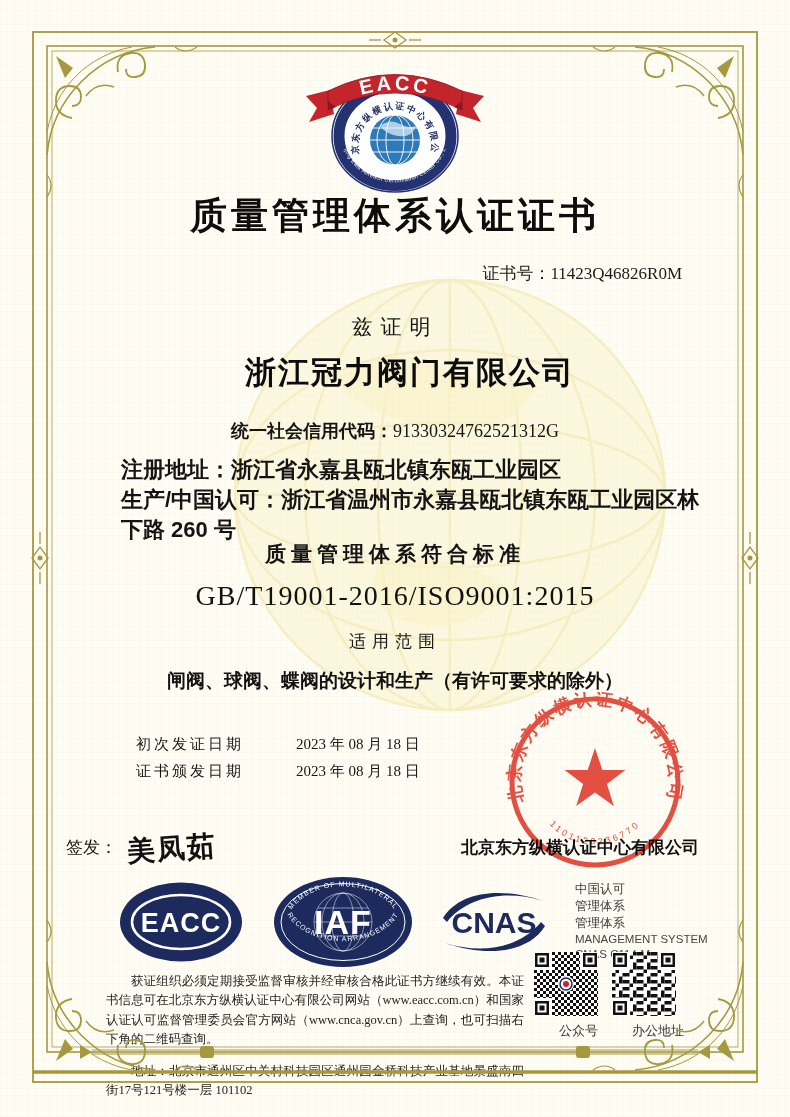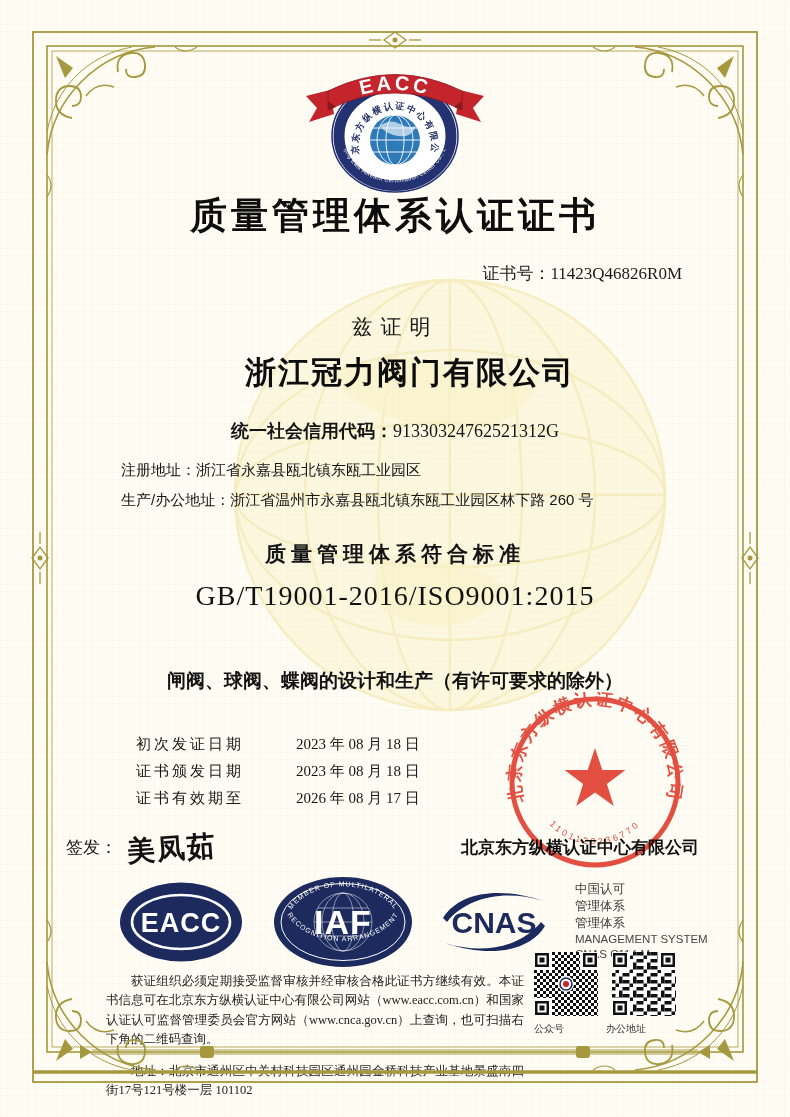--- a/index.html
+++ b/index.html
@@ -16,43 +16,43 @@
   
   .title{top:191px;left:0;width:100%;text-align:center;font-family:"Liberation Sans",sans-serif;
          font-weight:bold;font-size:37px;letter-spacing:4px;color:#0d0d0d;}
   .certno{top:262px;left:0;width:100%;padding-right:108px;box-sizing:border-box;
           text-align:right;font-size:17px;color:#1a1a1a;}
   .certify{top:313px;left:0;width:100%;text-align:center;font-size:21px;letter-spacing:8px;color:#151515;}
   .company{top:352px;left:0;width:100%;text-align:center;font-family:"Liberation Sans",sans-serif;
            font-weight:bold;font-size:31px;letter-spacing:2px;color:#0c0c0c;margin-left:15px;}
   .credit{top:419px;left:0;width:100%;text-align:center;font-size:18px;color:#151515;}
   .credit .lab{font-family:"Liberation Sans",sans-serif;font-weight:bold;}
-  .addr{top:455px;left:121px;width:600px;font-family:"Liberation Sans",sans-serif;font-weight:normal;
-        font-size:15px;line-height:30px;color:#141414;}
+  .addr{top:455px;left:121px;width:600px;font-family:"Liberation Sans",sans-serif;font-weight:bold;
+        font-size:22px;line-height:30px;color:#141414;}
   .stdhead{top:540px;left:0;width:100%;text-align:center;font-weight:bold;font-size:21px;
            letter-spacing:5px;color:#141414;}
   .standard{top:580px;left:0;width:100%;text-align:center;font-size:28px;letter-spacing:1px;color:#121212;}
   .scopehead{top:630px;left:0;width:100%;text-align:center;font-size:17px;letter-spacing:6px;color:#181818;}
   .scope{top:668px;left:0;width:100%;text-align:center;font-family:"Liberation Sans",sans-serif;
          font-weight:bold;font-size:19px;color:#121212;}
   .dates{top:731px;left:124px;font-size:15px;color:#161616;margin-left:12px;}
   .dates .row{display:flex;line-height:27px;}
   .dates .dl{width:118px;letter-spacing:3px;}
   .dates .dv{margin-left:42px;}
   .issuerline{top:836px;left:415px;width:330px;text-align:center;font-family:"Liberation Sans",sans-serif;
               font-weight:bold;font-size:17px;color:#101010;z-index:3;}
   .signrow{top:836px;left:66px;font-size:17px;color:#151515;display:flex;align-items:flex-start;}
   .signature{font-family:"DejaVu Serif",serif;font-weight:bold;font-size:28px;line-height:26px;
              margin-left:10px;transform:rotate(-4deg);letter-spacing:2px;color:#111;}
   .cnastext{top:881px;left:575px;color:#3b3b3b;}
   .cnastext .cn{font-size:12.5px;line-height:17px;}
   .cnastext .en{font-family:"Liberation Sans",sans-serif;font-size:11.5px;line-height:15px;color:#444;}
   .fineprint{top:960px;left:94px;width:442px;font-size:12.5px;line-height:1.55;text-align:justify;color:#222;}
   .fineprint p{margin:12px;text-indent:2em;}
-  .qrlabel{font-size:10px;color:#333;text-align:left;}
+  .qrlabel{font-size:13px;color:#333;text-align:right;}
   .seal{z-index:4;opacity:.88;mix-blend-mode:multiply;}
 </style>
 </head>
 <body>
 
 <div id="cert">
 
   <svg class="abs" style="left:0;top:0;z-index:0" width="790" height="1117" viewBox="0 0 790 1117">
     <g opacity="0.5">
       <circle cx="450" cy="495" r="215" fill="#faf3cb"></circle>
@@ -159,39 +159,36 @@
 
   <div class="abs certify">兹证明</div>
   <div class="abs company">浙江冠力阀门有限公司</div>
 
   <div class="abs credit">
     <span class="lab">统一社会信用代码：</span><span>91330324762521312G</span>
   </div>
 
   <div class="abs addr">
     <div><span>注册地址：</span><span>浙江省永嘉县瓯北镇东瓯工业园区</span></div>
-    <div><span>生产/办公地址：</span><span>浙江省温州市永嘉县瓯北镇东瓯工业园区林下路 260 号</span></div>
+    <div><span>生产/中国认可：</span><span>浙江省温州市永嘉县瓯北镇东瓯工业园区林下路 260 号</span></div>
   </div>
 
   <div class="abs stdhead">质量管理体系符合标准</div>
   <div class="abs standard">GB/T19001-2016/ISO9001:2015</div>
+  <div class="abs scopehead">适用范围</div>
   <div class="abs scope">闸阀、球阀、蝶阀的设计和生产（有许可要求的除外）</div>
 
   <div class="abs dates">
     <div class="row">
         <span class="dl">初次发证日期</span>
         <span class="dv">2023 年 08 月 18 日</span>
       </div>
     <div class="row">
         <span class="dl">证书颁发日期</span>
         <span class="dv">2023 年 08 月 18 日</span>
-      </div>
-    <div class="row">
-        <span class="dl">证书有效期至</span>
-        <span class="dv">2026 年 08 月 17 日</span>
       </div>
   </div>
 
   <div class="abs issuerline">北京东方纵横认证中心有限公司</div>
 
   <svg class="abs seal" style="left:505px;top:692px" width="180" height="180" viewBox="0 0 180 180">
     <defs>
       <path id="sealTop" d="M28,130 A75,75 0 1 1 152,130"></path>
       <path id="sealBot" d="M30,106 A62,62 0 0 0 150,106"></path>
     </defs>

